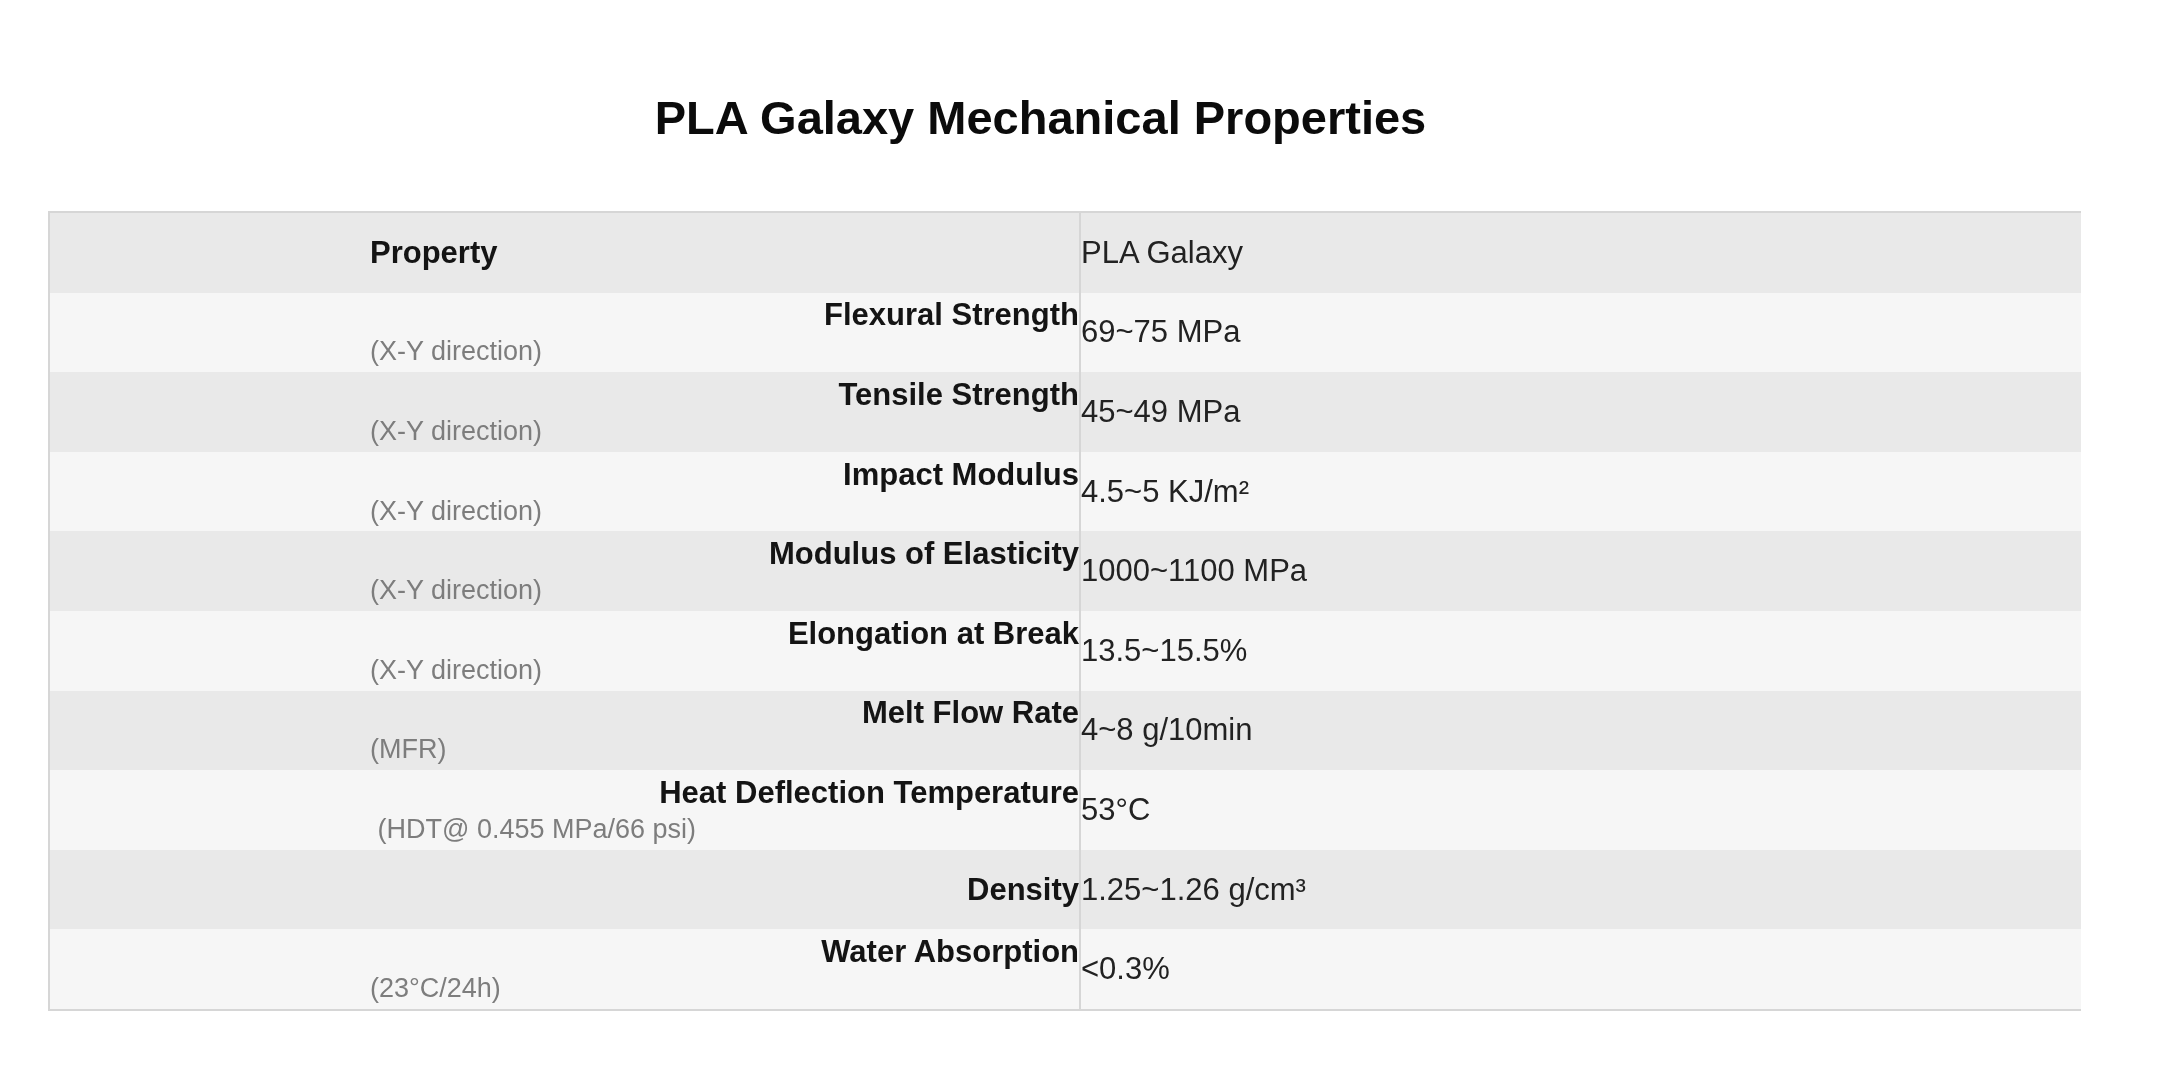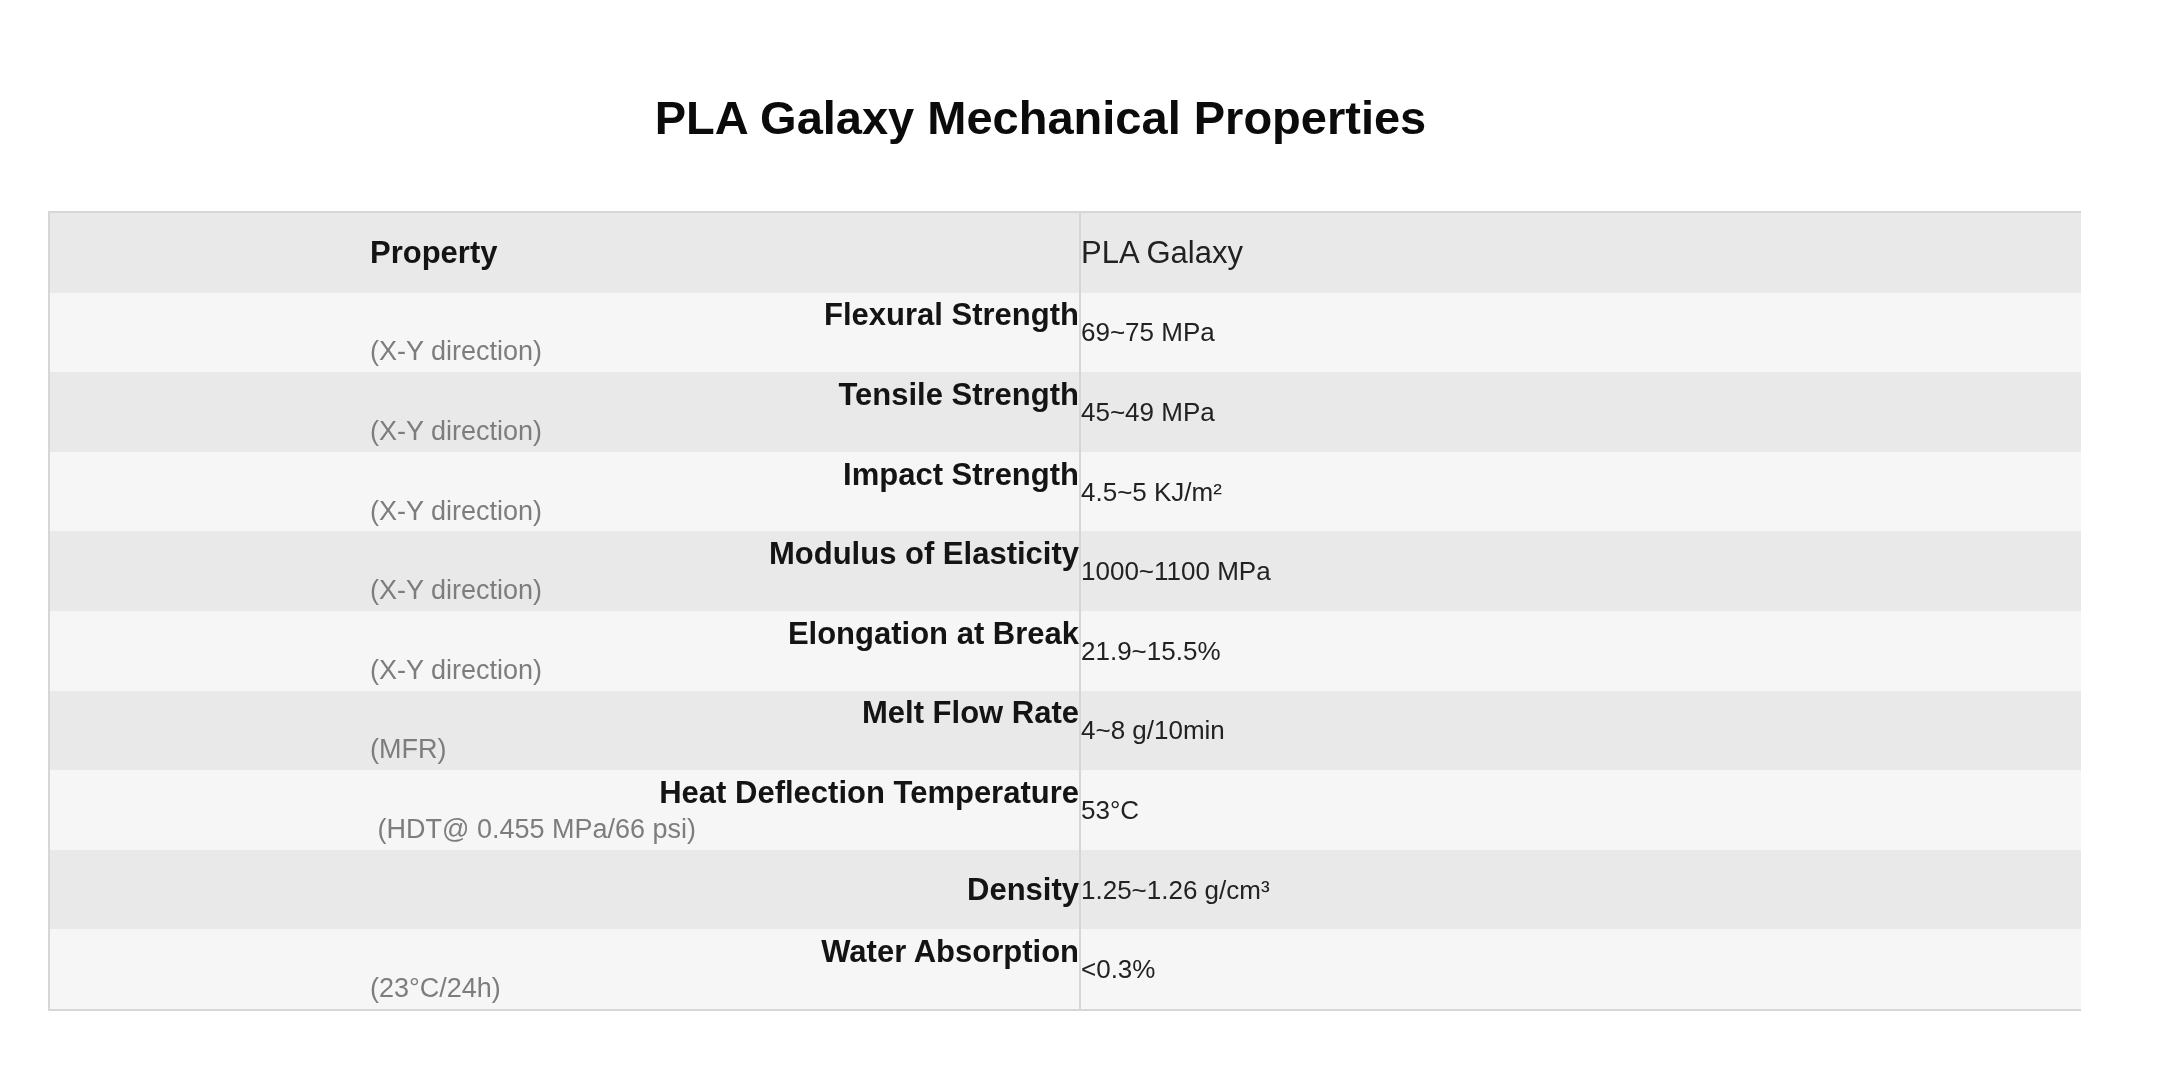--- a/index.html
+++ b/index.html
@@ -78,21 +78,21 @@
     font-size: 31px;
     font-weight: 700;
     color: #141414;
   }
   .header-value {
     font-size: 31px;
     font-weight: 400;
     color: #222222;
   }
   .value {
-    font-size: 26px;
+    font-size: 31px;
     font-weight: 400;
     color: #222222;
     line-height: 38px;
   }
 </style>
 </head>
 <body>
 
 <div class="page">
 
@@ -124,21 +124,21 @@
         <div class="prop-name">Tensile Strength</div>
         <div class="prop-sub">(X-Y direction)</div>
       </div>
       <div class="cell cell-right">
         <div class="value">45~49 MPa</div>
       </div>
     </div>
 
     <div class="row shade-light">
       <div class="cell cell-left">
-        <div class="prop-name">Impact Strength</div>
+        <div class="prop-name">Impact Modulus</div>
         <div class="prop-sub">(X-Y direction)</div>
       </div>
       <div class="cell cell-right">
         <div class="value">4.5~5 KJ/m²</div>
       </div>
     </div>
 
     <div class="row shade-gray">
       <div class="cell cell-left">
         <div class="prop-name">Modulus of Elasticity</div>
@@ -148,21 +148,21 @@
         <div class="value">1000~1100 MPa</div>
       </div>
     </div>
 
     <div class="row shade-light">
       <div class="cell cell-left">
         <div class="prop-name">Elongation at Break</div>
         <div class="prop-sub">(X-Y direction)</div>
       </div>
       <div class="cell cell-right">
-        <div class="value">21.9~15.5%</div>
+        <div class="value">13.5~15.5%</div>
       </div>
     </div>
 
     <div class="row shade-gray">
       <div class="cell cell-left">
         <div class="prop-name">Melt Flow Rate</div>
         <div class="prop-sub">(MFR)</div>
       </div>
       <div class="cell cell-right">
         <div class="value">4~8 g/10min</div>

